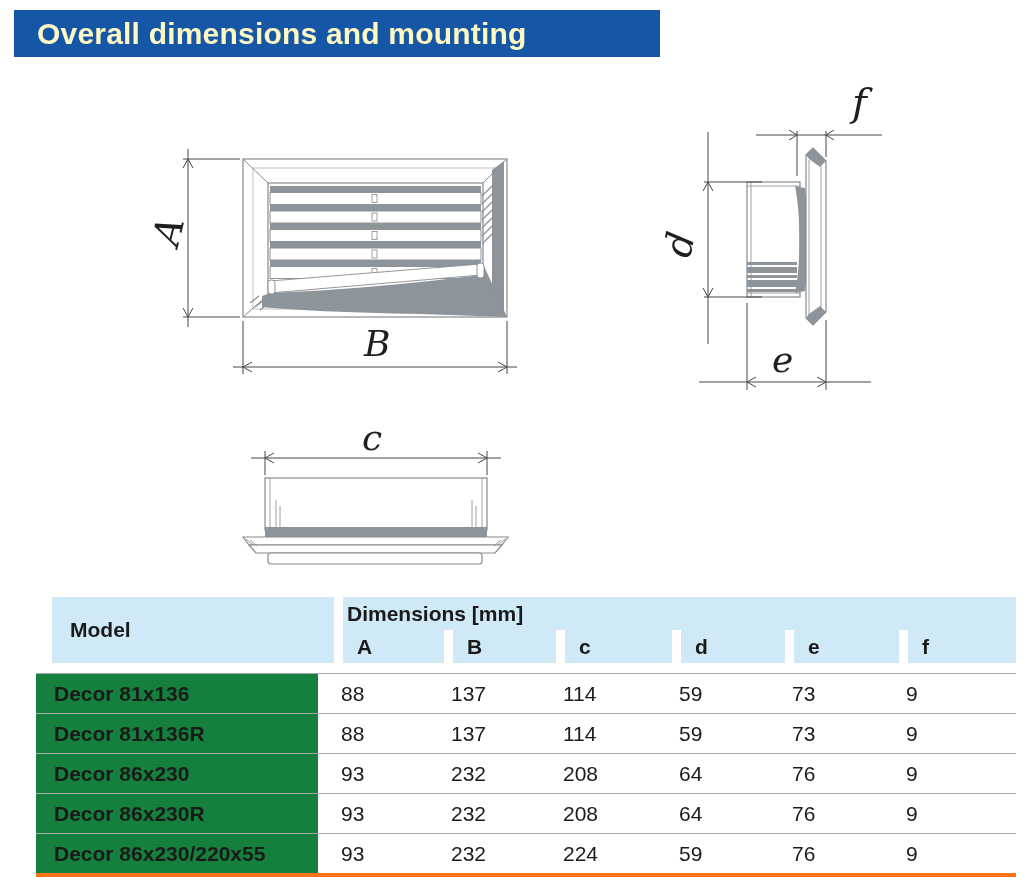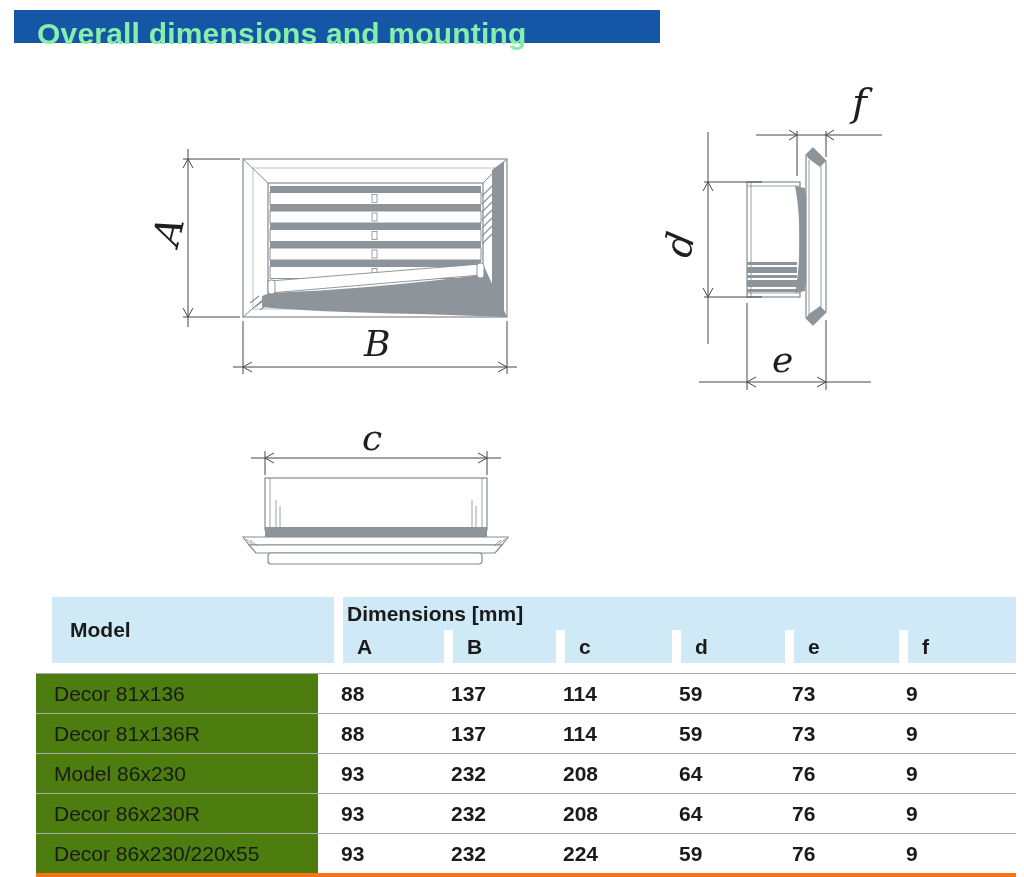--- a/index.html
+++ b/index.html
@@ -1,22 +1,22 @@
 <!DOCTYPE html>
 <html><head>
 <meta charset="utf-8">
 <style>
   html,body{margin:0;padding:0;background:#ffffff;}
   body{position:relative;width:1024px;height:877px;overflow:hidden;
        font-family:"Liberation Sans",sans-serif;color:#1a1a1a;}
 
   
-  .banner{position:absolute;left:14px;top:10px;width:646px;height:33px;
+  .banner{position:absolute;left:14px;top:10px;width:646px;height:47px;
           background:#1656a7;box-sizing:border-box;padding-left:23px;
-          color:#86efac;font-weight:700;font-size:30px;line-height:47px;
+          color:#fef9c3;font-weight:700;font-size:30px;line-height:47px;
           letter-spacing:.2px;white-space:nowrap;}
 
   
   .drawings{position:absolute;left:0;top:0;width:1024px;height:594px;}
   .dim-label{font-family:"DejaVu Serif",serif;font-style:italic;fill:#1e1e1e;}
 
   
   .dim-table{position:absolute;left:36px;top:597px;width:980px;font-size:21px;}
   .grid-cols{display:grid;
     grid-template-columns:282px 9px 101px 9px 103px 9px 107px 9px 104px 9px 105px 9px 1fr;}
@@ -28,24 +28,24 @@
   .th-group{height:33px;background:#cfe9f6;display:flex;align-items:center;
             box-sizing:border-box;padding-left:4px;font-weight:700;}
   .th-sub{height:33px;display:grid;
     grid-template-columns:101px 9px 103px 9px 107px 9px 104px 9px 105px 9px 1fr;}
   .th-sub .c{background:#cfe9f6;display:flex;align-items:center;
              box-sizing:border-box;padding-left:14px;font-weight:700;}
   .th-sub .g{background:#ffffff;}
   .tbody{margin-top:10px;}
   .trow{height:39px;border-top:1px solid #a6abaf;align-items:stretch;}
   .trow:last-child{border-bottom:7px solid #f97316;}
-  .td-model{background:#4d7c0f;display:flex;align-items:center;
-            box-sizing:border-box;padding-left:18px;font-weight:400;}
+  .td-model{background:#15803d;display:flex;align-items:center;
+            box-sizing:border-box;padding-left:18px;font-weight:700;}
   .td-val{display:flex;align-items:center;box-sizing:border-box;
-          padding-left:14px;font-weight:700;}
+          padding-left:14px;font-weight:400;}
 </style>
 </head>
 <body>
 
 <svg class="drawings" viewBox="0 0 1024 594" xmlns="http://www.w3.org/2000/svg">
 
   <g stroke="#848b91" fill="none" stroke-width="1.2">
 
     <rect x="243" y="159" width="264" height="158" fill="#ffffff"></rect>
     <rect x="253" y="168" width="244" height="141" stroke-width=".7" opacity=".75"></rect>
@@ -209,21 +209,21 @@
         <div></div>
       <div class="td-val">114</div>
         <div></div>
       <div class="td-val">59</div>
         <div></div>
       <div class="td-val">73</div>
         <div></div>
       <div class="td-val">9</div>
     </div>
     <div class="trow grid-cols">
-      <div class="td-model">Model 86x230</div>
+      <div class="td-model">Decor 86x230</div>
         <div></div>
       <div class="td-val">93</div>
         <div></div>
       <div class="td-val">232</div>
         <div></div>
       <div class="td-val">208</div>
         <div></div>
       <div class="td-val">64</div>
         <div></div>
       <div class="td-val">76</div>

